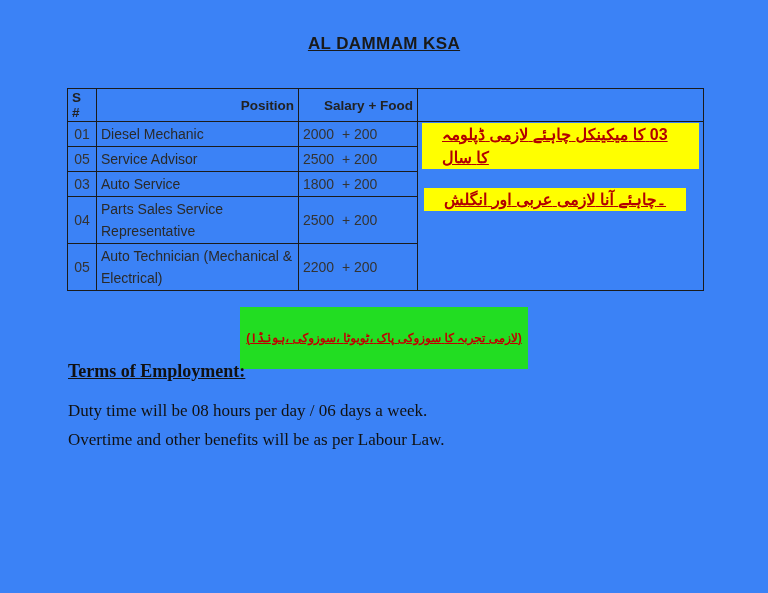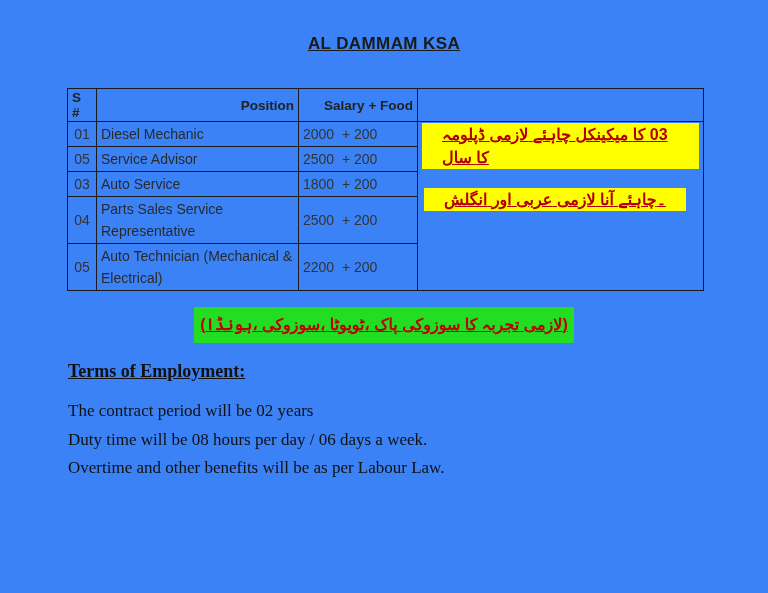--- a/index.html
+++ b/index.html
@@ -58,23 +58,23 @@
 
   .exp-note-wrap {
     position: absolute; top: 307px; left: 0; width: 100%;
     text-align: center;
   }
   .exp-note {
     display: inline-block;
     background: #22dd22;
     color: #c00000;
     font-weight: bold;
-    font-size: 16px;
+    font-size: 12px;
     line-height: 22px;
-    padding: 7px 6px;
+    padding: 20px 6px;
     text-decoration: underline;
   }
 
   .terms-heading {
     position: absolute; left: 68px; top: 361px;
     font-family: "Liberation Serif", serif;
     font-size: 18px; font-weight: bold;
     text-decoration: underline;
     color: #111;
     text-align: center;
@@ -144,18 +144,17 @@
   </tbody>
     </table>
 
   <div class="exp-note-wrap">
     <span class="exp-note"><bdi>(</bdi><bdi>ہونڈا</bdi><bdi>،</bdi> <bdi>سوزوکی</bdi><bdi>،</bdi> <bdi>ٹویوٹا</bdi><bdi>،</bdi> <bdi>پاک</bdi> <bdi>سوزوکی</bdi> <bdi>کا</bdi> <bdi>تجربہ</bdi> <bdi>لازمی</bdi><bdi>)</bdi></span>
   </div>
 
   <div class="terms-heading">Terms of Employment:</div>
 
   <div class="terms-body">
-    <div>The contract period will be 02 years</div>
     <div>Duty time will be 08 hours per day / 06 days a week.</div>
     <div>Overtime and other benefits will be as per Labour Law.</div>
   </div>
 
 </div>
 
 </body></html>

